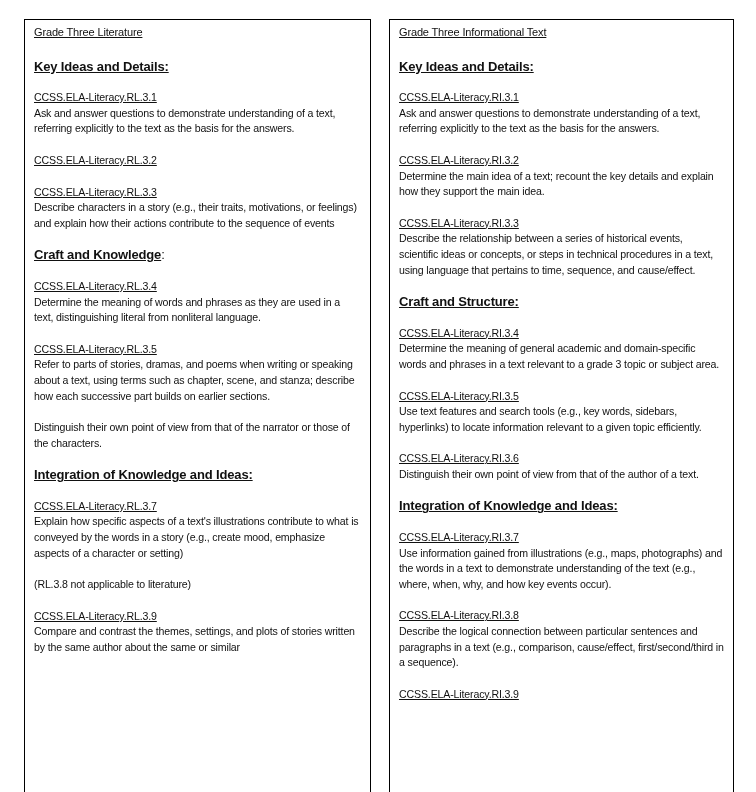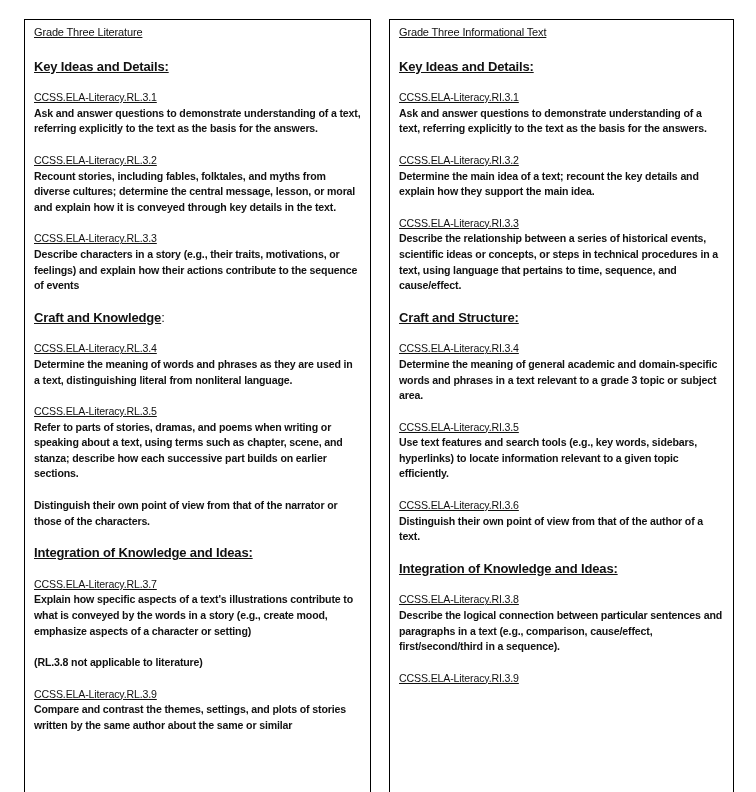--- a/index.html
+++ b/index.html
@@ -21,36 +21,35 @@
     .box-title {
       font-weight: normal; text-decoration: underline;
       font-size: 11px; margin: 0 0 18px 0;
     }
     .section-heading {
       font-weight: bold; text-decoration: underline;
       font-size: 13px; margin: 0 0 16px 0;
     }
     .standard { margin: 0 0 16px 0; }
     .standard-code { display: block; text-decoration: underline; }
-    .standard-text { display: block; font-weight: bold; }
+    .standard-text { display: block; }
   </style>
 </head>
 <body>
 
 <div class="box" id="box-left">
   <div class="box-title">Grade Three Literature</div>
 
   <div class="section-heading">Key Ideas and Details:</div>
   <div class="standard">
     <span class="standard-code">CCSS.ELA-Literacy.RL.3.1</span>
     <span class="standard-text">Ask and answer questions to demonstrate understanding of a text, referring explicitly to the text as the basis for the answers.</span>
   </div>
   <div class="standard">
     <span class="standard-code">CCSS.ELA-Literacy.RL.3.2</span>
-    <span class="standard-text">Recount stories, including fables, folktales, and myths from diverse cultures; determine the central message, lesson, or moral and explain how it is conveyed through key details in the text.</span>
   </div>
   <div class="standard">
     <span class="standard-code">CCSS.ELA-Literacy.RL.3.3</span>
     <span class="standard-text">Describe characters in a story (e.g., their traits, motivations, or feelings) and explain how their actions contribute to the sequence of events</span>
   </div>
 
   <div class="section-heading" style="text-decoration:none;"><span style="text-decoration:underline;">Craft and Knowledge</span><span style="font-weight:normal;">:</span></div>
   <div class="standard">
     <span class="standard-code">CCSS.ELA-Literacy.RL.3.4</span>
     <span class="standard-text">Determine the meaning of words and phrases as they are used in a text, distinguishing literal from nonliteral language.</span>
@@ -103,20 +102,24 @@
     <span class="standard-code">CCSS.ELA-Literacy.RI.3.5</span>
     <span class="standard-text">Use text features and search tools (e.g., key words, sidebars, hyperlinks) to locate information relevant to a given topic efficiently.</span>
   </div>
   <div class="standard">
     <span class="standard-code">CCSS.ELA-Literacy.RI.3.6</span>
     <span class="standard-text">Distinguish their own point of view from that of the author of a text.</span>
   </div>
 
   <div class="section-heading">Integration of Knowledge and Ideas:</div>
   <div class="standard">
+    <span class="standard-code">CCSS.ELA-Literacy.RI.3.7</span>
+    <span class="standard-text">Use information gained from illustrations (e.g., maps, photographs) and the words in a text to demonstrate understanding of the text (e.g., where, when, why, and how key events occur).</span>
+  </div>
+  <div class="standard">
     <span class="standard-code">CCSS.ELA-Literacy.RI.3.8</span>
     <span class="standard-text">Describe the logical connection between particular sentences and paragraphs in a text (e.g., comparison, cause/effect, first/second/third in a sequence).</span>
   </div>
   <div class="standard">
     <span class="standard-code">CCSS.ELA-Literacy.RI.3.9</span>
     <span class="standard-text"></span>
   </div>
 </div>
 
 </body></html>

